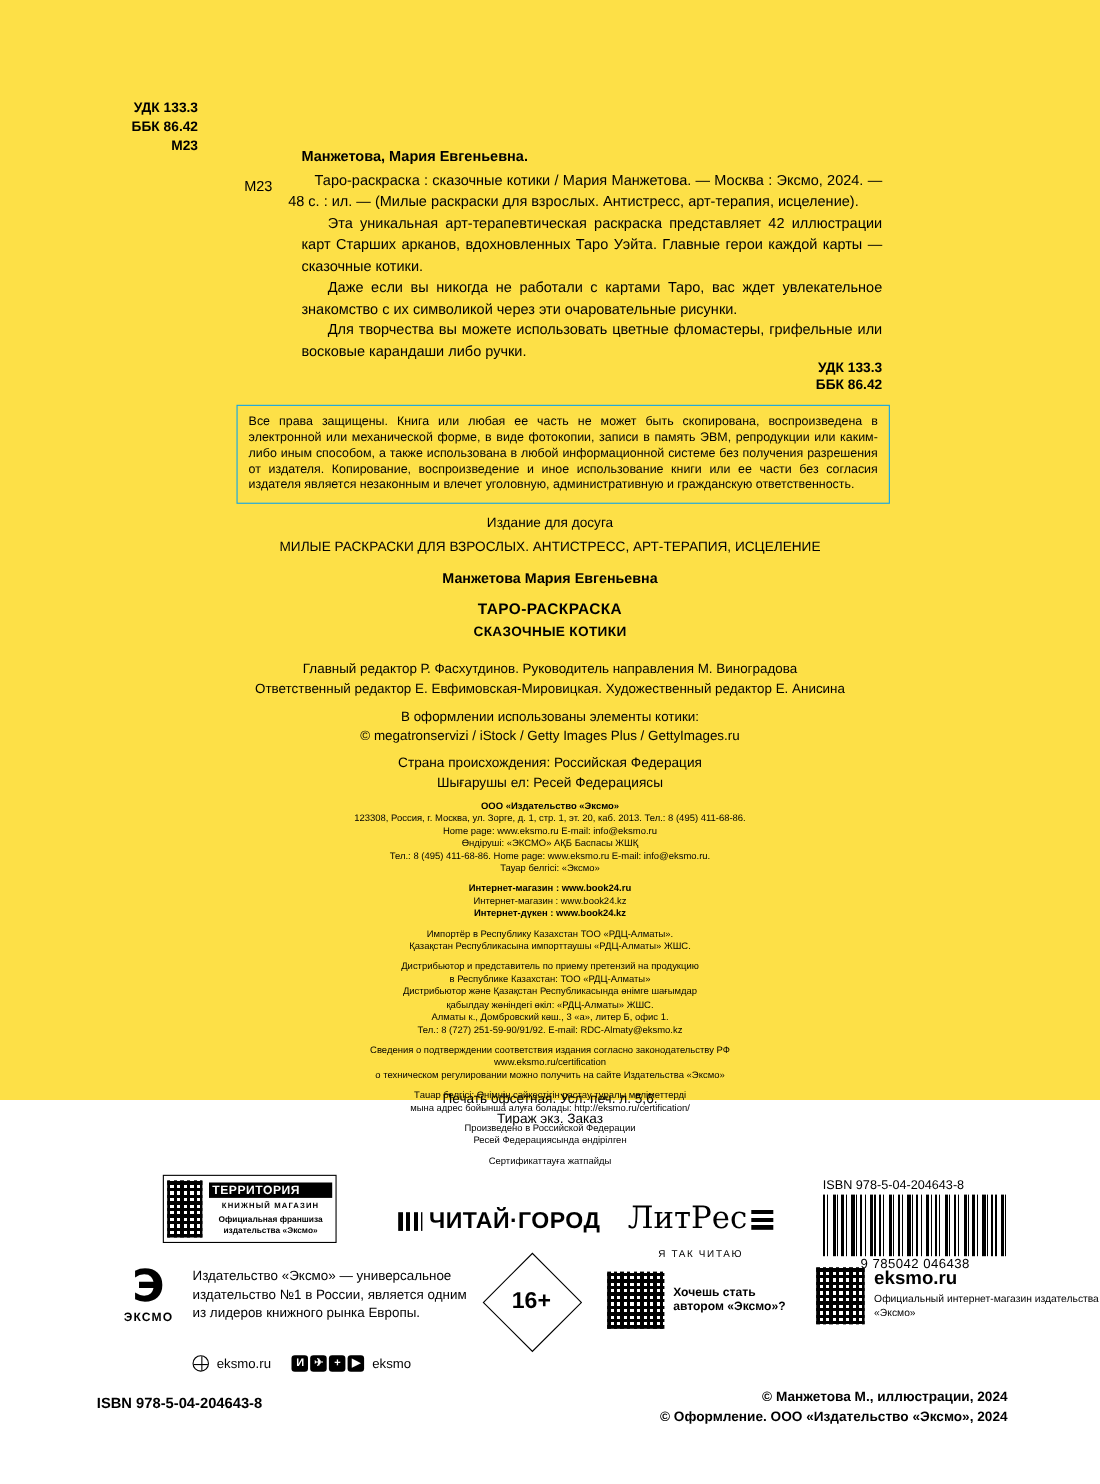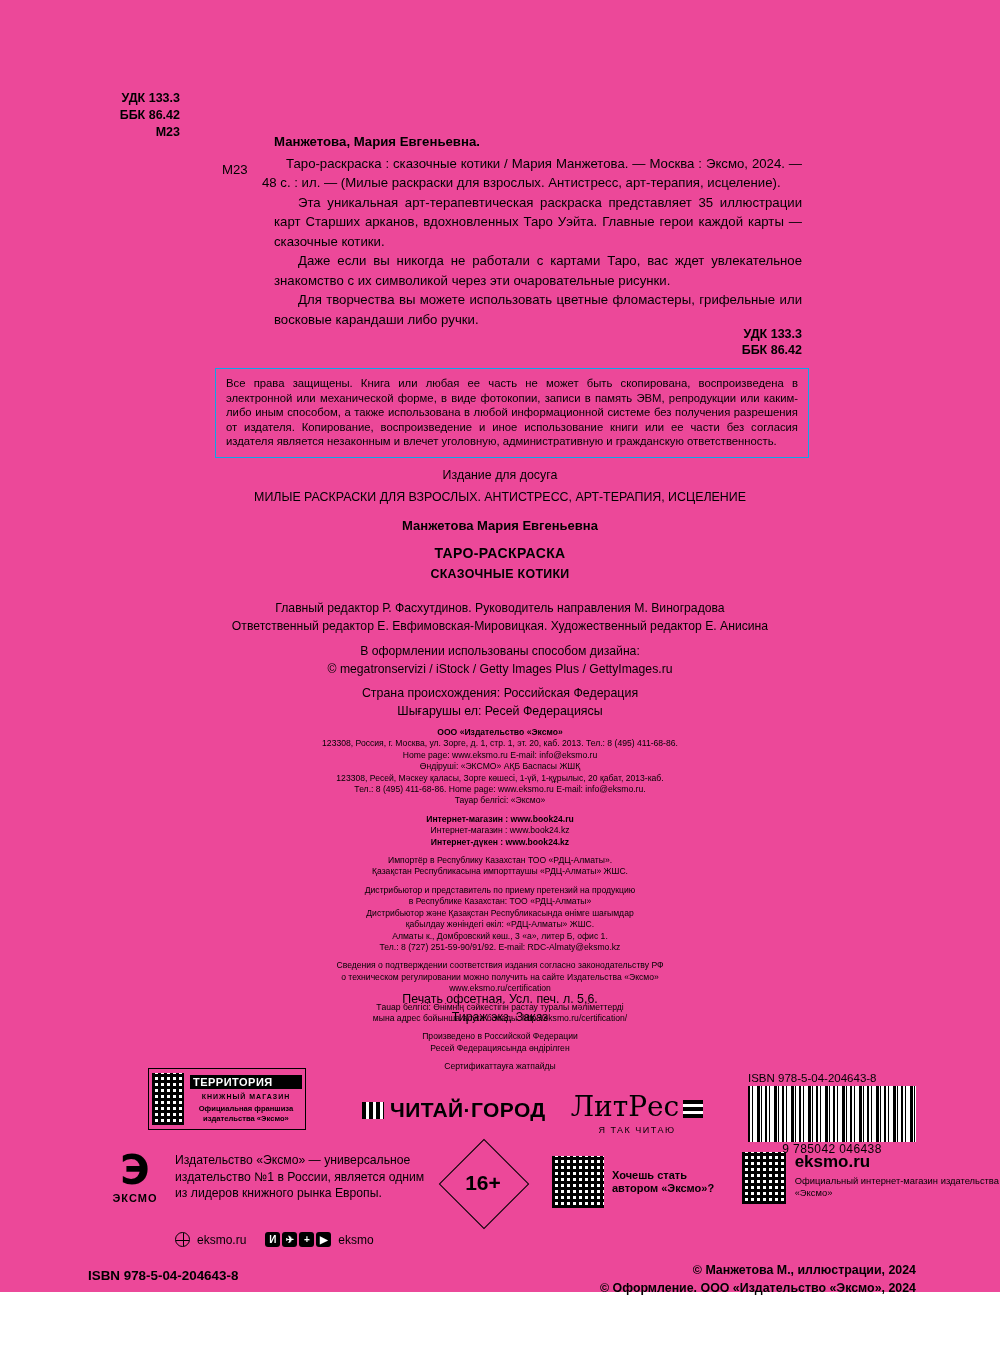--- a/index.html
+++ b/index.html
@@ -11,22 +11,22 @@
     width: 1000px;
     height: 1349px;
     font-family: "Liberation Sans", sans-serif;
     color: #000000;
     position: relative;
     overflow: hidden;
   }
   .page {
     position: relative;
     width: 1000px;
-    height: 1292px;
-    background: #ec4899;
+    height: 1000px;
+    background: #fde047;
   }
 
   
   .udk-block {
     position: absolute;
     left: 88px;
     top: 90px;
     font-size: 12.5px;
     line-height: 17px;
     font-weight: bold;
@@ -259,21 +259,21 @@
   .litres-name .bars3 {
     display: inline-block;
     width: 20px; height: 18px;
     background: repeating-linear-gradient(0deg,#000 0 4px, #fff 4px 7px);
     vertical-align: middle;
     margin-left: 4px;
   }
   .litres-sub {
     font-size: 9px;
     letter-spacing: 1.5px;
-    margin-top: 3px;
+    margin-top: 13px;
   }
 
   .isbn-top {
     position: absolute;
     left: 748px;
     top: 1072px;
     font-size: 11.5px;
   }
   .barcode {
     position: absolute;
@@ -375,21 +375,21 @@
   <div class="udk-block">
     <div>УДК 133.3</div>
     <div>ББК 86.42</div>
     <div>М23</div>
   </div>
 
   <div class="bib">
     <span class="m23">М23</span>
     <span class="author">Манжетова, Мария Евгеньевна.</span>
     <span class="desc">Таро-раскраска : сказочные котики / Мария Манжетова. — Москва : Эксмо, 2024. — 48 с. : ил. — (Милые раскраски для взрослых. Антистресс, арт-терапия, исцеление).</span>
-    <p class="para">Эта уникальная арт-терапевтическая раскраска представляет 35 иллюстрации карт Старших арканов, вдохновленных Таро Уэйта. Главные герои каждой карты — сказочные котики.</p>
+    <p class="para">Эта уникальная арт-терапевтическая раскраска представляет 42 иллюстрации карт Старших арканов, вдохновленных Таро Уэйта. Главные герои каждой карты — сказочные котики.</p>
     <p class="para">Даже если вы никогда не работали с картами Таро, вас ждет увлекательное знакомство с их символикой через эти очаровательные рисунки.</p>
     <p class="para">Для творчества вы можете использовать цветные фломастеры, грифельные или восковые карандаши либо ручки.</p>
   </div>
 
   <div class="udk-right">
     <div>УДК 133.3</div>
     <div>ББК 86.42</div>
   </div>
 
   <div class="rights-box">
@@ -401,55 +401,54 @@
   <div class="center-block cb-author">Манжетова Мария Евгеньевна</div>
   <div class="center-block cb-title">ТАРО-РАСКРАСКА</div>
   <div class="center-block cb-subtitle">СКАЗОЧНЫЕ КОТИКИ</div>
 
   <div class="center-block cb-editors">
     <div>Главный редактор Р. Фасхутдинов. Руководитель направления М. Виноградова</div>
     <div>Ответственный редактор Е. Евфимовская-Мировицкая. Художественный редактор Е. Анисина</div>
   </div>
 
   <div class="center-block cb-design">
-    <div>В оформлении использованы способом дизайна:</div>
+    <div>В оформлении использованы элементы котики:</div>
     <div>© megatronservizi / iStock / Getty Images Plus / GettyImages.ru</div>
   </div>
 
   <div class="center-block cb-country">
     <div>Страна происхождения: Российская Федерация</div>
     <div>Шығарушы ел: Ресей Федерациясы</div>
   </div>
 
   <div class="center-block cb-legal">
     <div style="font-weight:bold">ООО «Издательство «Эксмо»</div>
     <div>123308, Россия, г. Москва, ул. Зорге, д. 1, стр. 1, эт. 20, каб. 2013. Тел.: 8 (495) 411-68-86.</div>
     <div>Home page: www.eksmo.ru     E-mail: info@eksmo.ru</div>
     <div>Өндіруші: «ЭКСМО» АҚБ Баспасы ЖШҚ</div>
-    <div>123308, Ресей, Мәскеу қаласы, Зорге көшесі, 1-үй, 1-құрылыс, 20 қабат, 2013-каб.</div>
     <div>Тел.: 8 (495) 411-68-86.    Home page: www.eksmo.ru    E-mail: info@eksmo.ru.</div>
     <div>Тауар белгісі: «Эксмо»</div>
     <span class="sp"></span>
     <div style="font-weight:bold">Интернет-магазин : www.book24.ru</div>
     <div style="font-weight:normal">Интернет-магазин : www.book24.kz</div>
     <div style="font-weight:bold">Интернет-дүкен : www.book24.kz</div>
     <span class="sp"></span>
     <div>Импортёр в Республику Казахстан ТОО «РДЦ-Алматы».</div>
     <div>Қазақстан Республикасына импорттаушы «РДЦ-Алматы» ЖШС.</div>
     <span class="sp"></span>
     <div>Дистрибьютор и представитель по приему претензий на продукцию</div>
     <div>в Республике Казахстан: ТОО «РДЦ-Алматы»</div>
     <div>Дистрибьютор және Қазақстан Республикасында өнімге шағымдар</div>
     <div>қабылдау жөніндегі өкіл: «РДЦ-Алматы» ЖШС.</div>
     <div>Алматы к., Домбровский көш., 3 «а», литер Б, офис 1.</div>
     <div>Тел.: 8 (727) 251-59-90/91/92. E-mail: RDC-Almaty@eksmo.kz</div>
     <span class="sp"></span>
     <div>Сведения о подтверждении соответствия издания согласно законодательству РФ</div>
+    <div>www.eksmo.ru/certification</div>
     <div>о техническом регулировании можно получить на сайте Издательства «Эксмо»</div>
-    <div>www.eksmo.ru/certification</div>
     <span class="sp"></span>
     <div>Тauар белгісі: Өнімнің сәйкестігін растау туралы мәліметтерді</div>
     <div>мына адрес бойынша алуға болады: http://eksmo.ru/certification/</div>
     <span class="sp"></span>
     <div>Произведено в Российской Федерации</div>
     <div>Ресей Федерациясында өндірілген</div>
     <span class="sp"></span>
     <div>Сертификаттауға жатпайды</div>
   </div>
 

